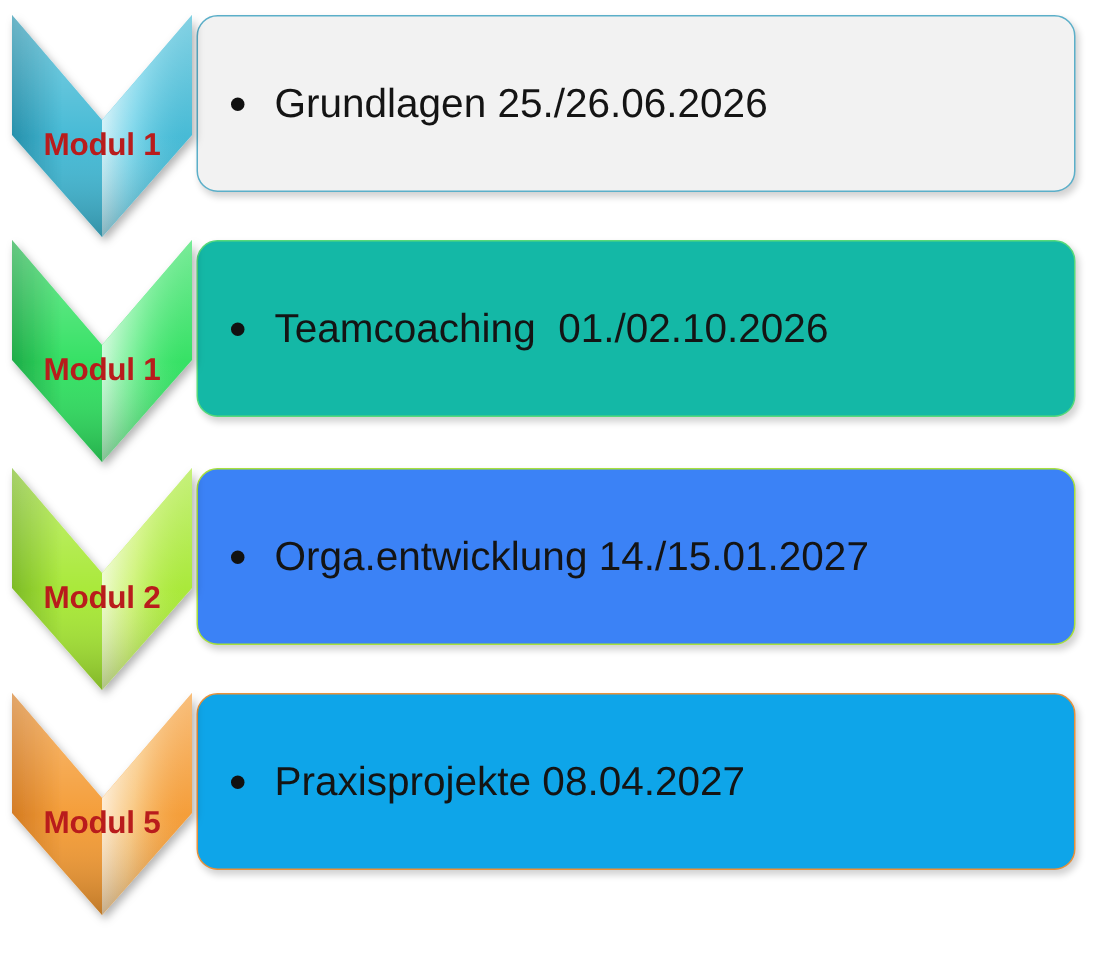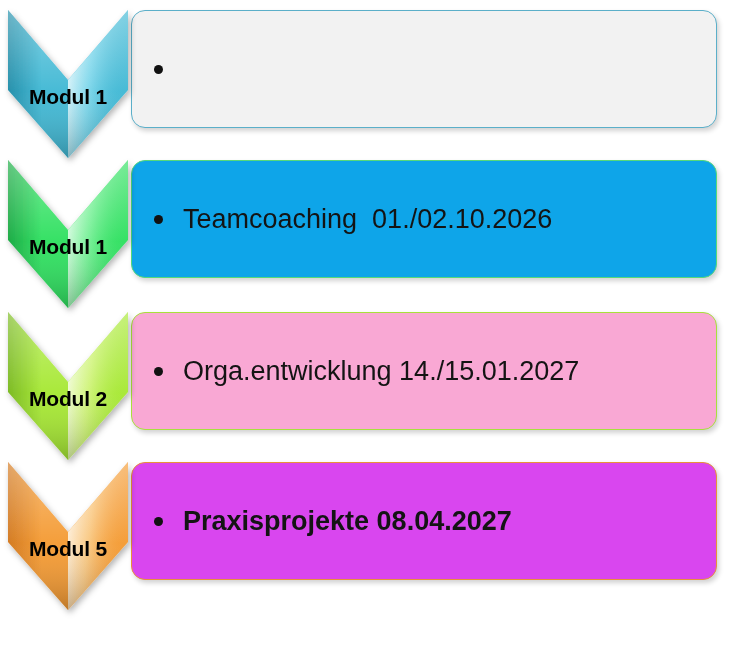--- a/index.html
+++ b/index.html
@@ -48,21 +48,21 @@
     position: absolute;
     left: 0;
     top: 0;
     width: 128px;
     height: 152px;
     display: flex;
     align-items: center;
     justify-content: center;
     font-size: 21px;
     font-weight: bold;
-    color: #000000;
+    color: #b91c1c;
     letter-spacing: -0.2px;
     padding-top: 26px;
     box-sizing: border-box;
     pointer-events: none;
   }
 
   
   .panel {
     position: absolute;
     left: 131px;
@@ -96,21 +96,21 @@
     margin-right: 20px;
     flex: none;
   }
 </style>
 </head>
 <body>
 
 <div id="diagram">
     <div class="step" style="top: 0px;">
       <div class="panel" style="border-color: rgb(91, 175, 201); background: rgb(242, 242, 242);">
-        <div class="panel-text"><span class="bullet-dot"></span></div>
+        <div class="panel-text"><span class="bullet-dot"></span><span>Grundlagen 25./26.06.2026</span></div>
       </div>
       <div class="chevron">
         <svg viewBox="0 0 128 152" xmlns="http://www.w3.org/2000/svg">
           <defs>
             <linearGradient id="g0" x1="0" y1="0" x2="1" y2="0">
               <stop offset="0%" stop-color="#1E8CA8"></stop>
               <stop offset="28%" stop-color="#3FB8D4"></stop>
               <stop offset="100%" stop-color="#3FB8D4"></stop>
             </linearGradient>
             <linearGradient id="g20" x1="0" y1="0" x2="1" y2="0.25">
@@ -128,21 +128,21 @@
             </filter>
           </defs>
           <path filter="url(#f0)" d="M4,2 L64,72 L124,2 L124,82 L64,150 L4,82 Z" fill="url(#g0)"></path>
           <path d="M64,72 L124,2 L124,82 L64,150 Z" fill="url(#g20)"></path>
           <path d="M4,2 L64,72 L124,2 L124,82 L64,150 L4,82 Z" fill="url(#g30)"></path>
         </svg>
         <div class="chevron-label">Modul 1</div>
       </div>
     </div>
     <div class="step" style="top: 150px;">
-      <div class="panel" style="border-color: rgb(86, 217, 122); background: #0ea5e9;">
+      <div class="panel" style="border-color: rgb(86, 217, 122); background: #14b8a6;">
         <div class="panel-text"><span class="bullet-dot"></span><span>Teamcoaching  01./02.10.2026</span></div>
       </div>
       <div class="chevron">
         <svg viewBox="0 0 128 152" xmlns="http://www.w3.org/2000/svg">
           <defs>
             <linearGradient id="g1" x1="0" y1="0" x2="1" y2="0">
               <stop offset="0%" stop-color="#14A83F"></stop>
               <stop offset="28%" stop-color="#2EE05F"></stop>
               <stop offset="100%" stop-color="#2EE05F"></stop>
             </linearGradient>
@@ -161,21 +161,21 @@
             </filter>
           </defs>
           <path filter="url(#f1)" d="M4,2 L64,72 L124,2 L124,82 L64,150 L4,82 Z" fill="url(#g1)"></path>
           <path d="M64,72 L124,2 L124,82 L64,150 Z" fill="url(#g21)"></path>
           <path d="M4,2 L64,72 L124,2 L124,82 L64,150 L4,82 Z" fill="url(#g31)"></path>
         </svg>
         <div class="chevron-label">Modul 1</div>
       </div>
     </div>
     <div class="step" style="top: 302px;">
-      <div class="panel" style="border-color: rgb(168, 224, 60); background: #f9a8d4;">
+      <div class="panel" style="border-color: rgb(168, 224, 60); background: #3b82f6;">
         <div class="panel-text"><span class="bullet-dot"></span><span>Orga.entwicklung 14./15.01.2027</span></div>
       </div>
       <div class="chevron">
         <svg viewBox="0 0 128 152" xmlns="http://www.w3.org/2000/svg">
           <defs>
             <linearGradient id="g2" x1="0" y1="0" x2="1" y2="0">
               <stop offset="0%" stop-color="#77B81C"></stop>
               <stop offset="28%" stop-color="#A6E832"></stop>
               <stop offset="100%" stop-color="#A6E832"></stop>
             </linearGradient>
@@ -194,21 +194,21 @@
             </filter>
           </defs>
           <path filter="url(#f2)" d="M4,2 L64,72 L124,2 L124,82 L64,150 L4,82 Z" fill="url(#g2)"></path>
           <path d="M64,72 L124,2 L124,82 L64,150 Z" fill="url(#g22)"></path>
           <path d="M4,2 L64,72 L124,2 L124,82 L64,150 L4,82 Z" fill="url(#g32)"></path>
         </svg>
         <div class="chevron-label">Modul 2</div>
       </div>
     </div>
     <div class="step" style="top: 452px;">
-      <div class="panel" style="border-color: rgb(232, 145, 58); background: #d946ef; font-weight: bold;">
+      <div class="panel" style="border-color: rgb(232, 145, 58); background: #0ea5e9;">
         <div class="panel-text"><span class="bullet-dot"></span><span>Praxisprojekte 08.04.2027</span></div>
       </div>
       <div class="chevron">
         <svg viewBox="0 0 128 152" xmlns="http://www.w3.org/2000/svg">
           <defs>
             <linearGradient id="g3" x1="0" y1="0" x2="1" y2="0">
               <stop offset="0%" stop-color="#D2761A"></stop>
               <stop offset="28%" stop-color="#F49A31"></stop>
               <stop offset="100%" stop-color="#F49A31"></stop>
             </linearGradient>

